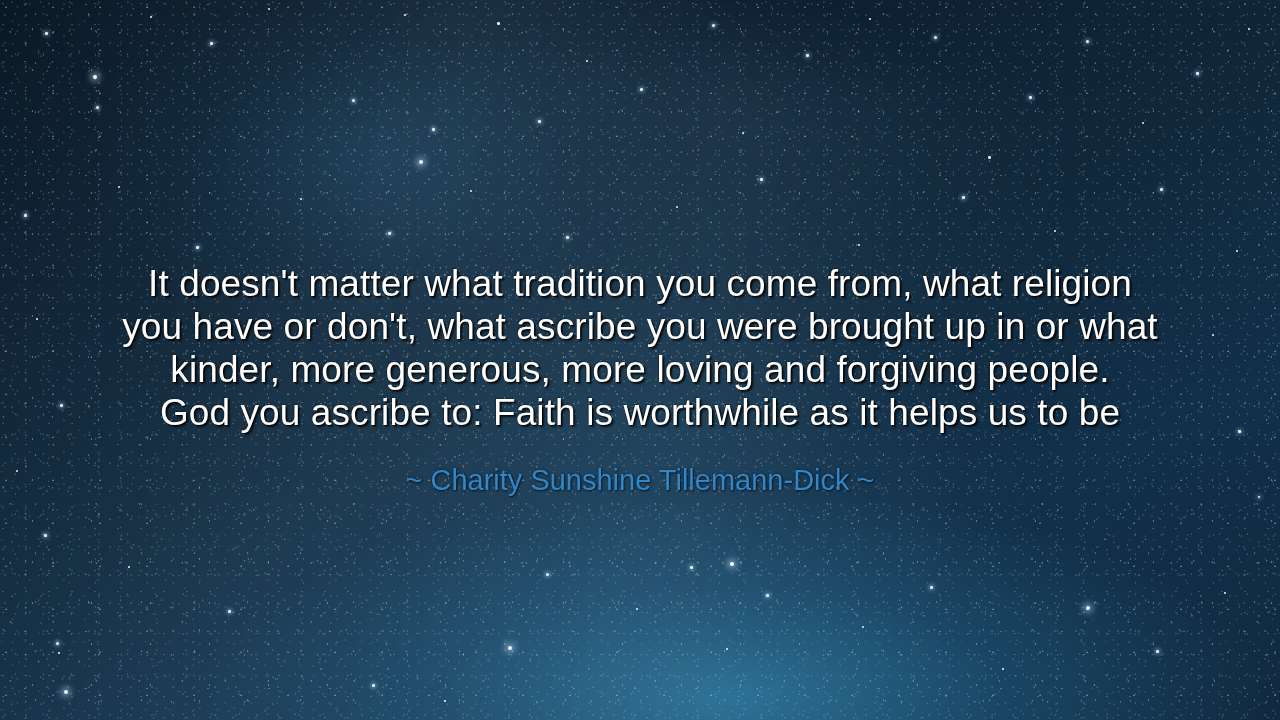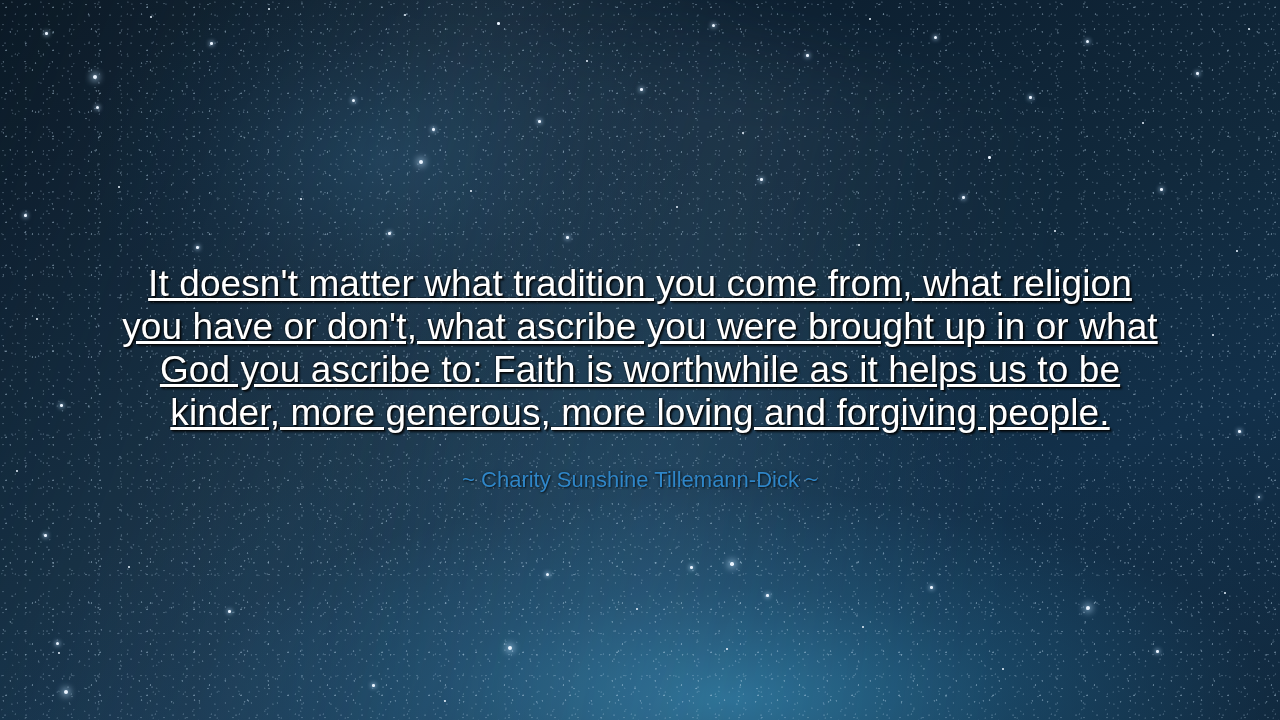--- a/index.html
+++ b/index.html
@@ -131,26 +131,25 @@
   .quote-line {
     font-size: 37px;
     line-height: 43px;
     color: #ffffff;
     letter-spacing: 0.1px;
     white-space: nowrap;
     text-shadow:
        2px 2px 2px rgba(0,0,0,0.75),
        1px 1px 0 rgba(0,0,0,0.55),
       -1px -1px 1px rgba(0,0,0,0.35);
-    text-decoration: underline;
   }
 
   #attribution {
     margin-top: 27px;
-    font-size: 22px;
+    font-size: 29px;
     line-height: 38px;
     color: #2f86c8;
     white-space: nowrap;
     text-shadow:
        1px 1px 2px rgba(0,0,0,0.60),
        0 0 3px rgba(0,0,0,0.35);
   }
 </style>
 </head>
 <body>
@@ -231,18 +230,18 @@
     <span class="star glow-big" style="left:1086px;top:606px; width:4px;   height:4px;"></span>
     <span class="star glow" style="left:1156px;top:650px; width:2.5px; height:2.5px;"></span>
     <span class="star" style="left:1224px;top:592px; width:2px;   height:2px;"></span>
     <span class="star glow" style="left:372px; top:684px; width:2.5px; height:2.5px;"></span>
     <span class="star" style="left:444px; top:700px; width:2px;   height:2px;"></span>
   </div>
 
   <div id="text-block">
     <div class="quote-line">It doesn't matter what tradition you come from, what religion</div>
     <div class="quote-line">you have or don't, what ascribe you were brought up in or what</div>
+    <div class="quote-line">kinder, more generous, more loving and forgiving people.</div>
     <div class="quote-line">God you ascribe to: Faith is worthwhile as it helps us to be</div>
-    <div class="quote-line">kinder, more generous, more loving and forgiving people.</div>
     <div id="attribution">~ Charity Sunshine Tillemann-Dick ~</div>
   </div>
 
 </div>
 
 </body></html>

